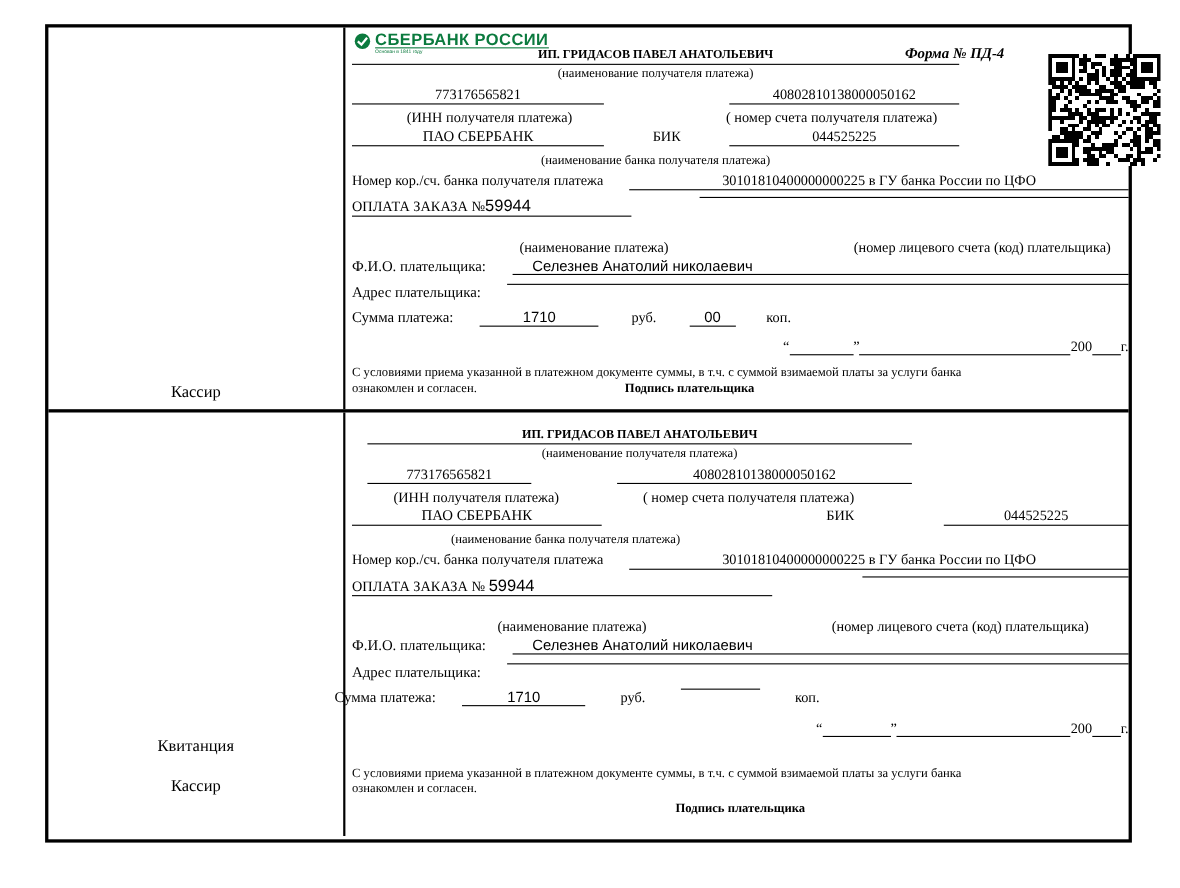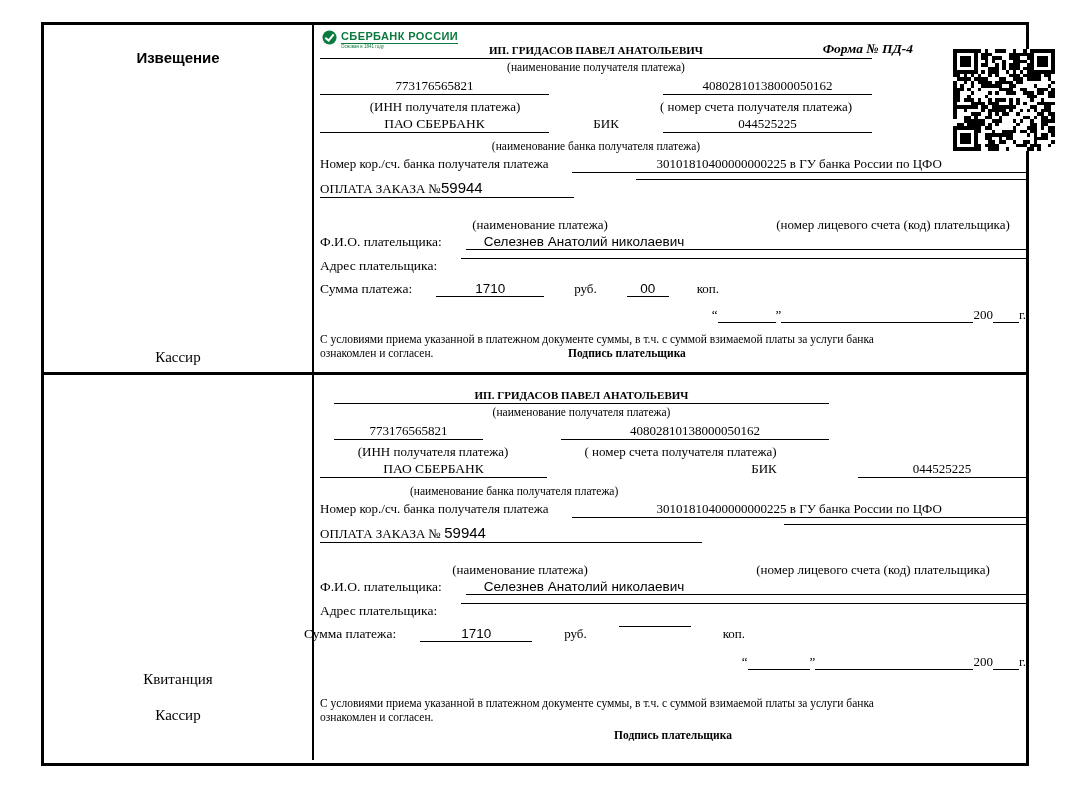--- a/index.html
+++ b/index.html
@@ -19,42 +19,41 @@
   .row{display:flex;align-items:flex-start;gap:24px;}
   .ctr{text-align:center;}
   .small{font-size:11.5px;}
   .fill{font-family:"Liberation Sans","DejaVu Sans",sans-serif;font-size:13.5px;}
   .title{font-weight:bold;font-size:11px;text-align:center;padding-bottom:2px;}
   .grow{flex:1;}
   .nw{white-space:nowrap;}
   
   .logo{position:absolute;top:5px;left:8px;display:flex;align-items:flex-start;gap:4px;}
   .logo-txt{font-family:"Liberation Sans","DejaVu Sans",sans-serif;font-weight:bold;
-            font-size:11px;color:#0b7a3e;border-bottom:1.5px solid #0b7a3e;
+            font-size:15px;color:#0b7a3e;border-bottom:1.5px solid #0b7a3e;
             letter-spacing:.4px;line-height:13px;}
   .logo-tag{font-size:4.5px;color:#0b7a3e;font-family:"Liberation Sans",sans-serif;line-height:5px;}
   .forma{position:absolute;top:16px;right:175px;font-weight:bold;font-style:italic;font-size:13.5px;}
   .qr{position:absolute;top:24px;right:33px;width:102px;height:102px;}
   .main1{width:552px;margin-top:19px;}
   .main2{width:495px;margin-left:14px;margin-top:14px;}
   .w1{width:706px;margin-top:16px;}
   .agree{font-size:11.5px;line-height:14px;margin-top:9px;}
   .sig{font-weight:bold;font-size:11.5px;}
   .mt2{margin-top:2px;}.mt3{margin-top:3px;}.mt4{margin-top:4px;}.mt6{margin-top:6px;}
   .lbl-row{display:flex;font-size:13px;line-height:15px;}
   .dateline{display:flex;align-items:flex-end;justify-content:flex-end;margin-right:62px;}
 </style>
 </head>
 <body>
 
 <div class="doc">
 
   <div class="section sec1">
     <div class="stub">
-      <div class="stub-top">Извещение</div>
       <div class="stub-bot" style="bottom:6px;">Кассир</div>
     </div>
     <div class="formcell">
 
       <div class="logo">
         <span>
           <svg width="15" height="15" viewBox="0 0 16 16">
               <circle cx="8" cy="8" r="7.5" fill="#0b7a3e"></circle>
               <path d="M3.5 8.2 L7 11.3 L12.5 4.6" stroke="#fff" stroke-width="2.2" fill="none"></path>
             </svg>

